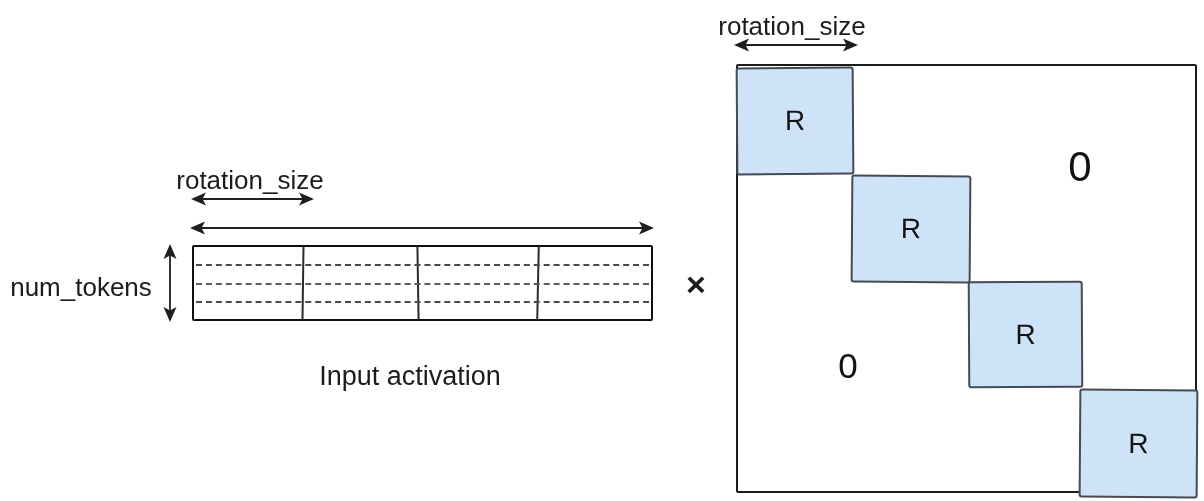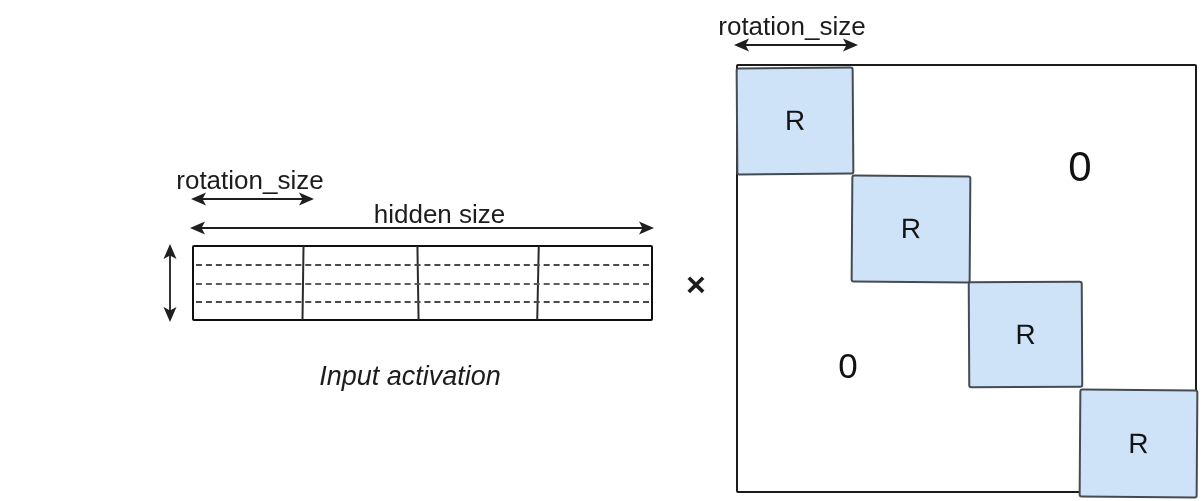--- a/index.html
+++ b/index.html
@@ -20,21 +20,21 @@
     position: absolute;
     text-align: center;
     white-space: nowrap;
     line-height: 1.1;
     color: #1c1c1c;
     margin-top: 8px;
   }
   .rot-left    { left: 160px; top: 158px; width: 180px; font-size: 26px; }
   .hidden-size { left: 352px; top: 192px; width: 175px; font-size: 26px; }
   .num-tokens  { left: 0px;   top: 265px; width: 162px; font-size: 26px; }
-  .caption     { left: 295px; top: 354px; width: 230px; font-size: 27px; font-style: italic; }
+  .caption     { left: 295px; top: 354px; width: 230px; font-size: 27px; }
   .op          { left: 678px; top: 258px; width: 36px;  font-size: 34px; font-weight: 600; }
   .rot-right   { left: 702px; top: 4px;   width: 180px; font-size: 26px; }
   .zero        { position: absolute; text-align: center; line-height: 1; color: #111; }
   .zero-tr     { left: 1058px; top: 146px; width: 44px; font-size: 42px; }
   .zero-bl     { left: 829px;  top: 348px; width: 38px; font-size: 35px; }
 
   .arrow-svg { position: absolute; display: block; }
   .a-rot-left   { left: 190px; top: 191px; }
   .a-hidden     { left: 189px; top: 220px; }
   .a-num-tokens { left: 162px; top: 243px; }
@@ -101,28 +101,28 @@
 <div class="canvas">
 
   <div class="lbl rot-left">rotation_size</div>
 
   <svg class="arrow-svg a-rot-left" width="125" height="16" viewBox="0 0 125 16">
     <line x1="12" y1="8" x2="113" y2="8" stroke="#1f1f1f" stroke-width="1.8"></line>
     <polygon points="1,8 16,1.5 12.5,8 16,14.5" fill="#1f1f1f"></polygon>
     <polygon points="124,8 109,1.5 112.5,8 109,14.5" fill="#1f1f1f"></polygon>
   </svg>
 
-  <div class="lbl hidden-size">hidden size</div>
 
   <svg class="arrow-svg a-hidden" width="466" height="16" viewBox="0 0 466 16">
     <line x1="12" y1="8" x2="454" y2="8" stroke="#1f1f1f" stroke-width="1.8"></line>
     <polygon points="1,8 16,1.5 12.5,8 16,14.5" fill="#1f1f1f"></polygon>
     <polygon points="465,8 450,1.5 453.5,8 450,14.5" fill="#1f1f1f"></polygon>
   </svg>
 
+  <div class="lbl num-tokens">num_tokens</div>
 
   <svg class="arrow-svg a-num-tokens" width="16" height="80" viewBox="0 0 16 80">
     <line x1="8" y1="12" x2="8" y2="68" stroke="#1f1f1f" stroke-width="1.8"></line>
     <polygon points="8,1 1.5,16 8,12.5 14.5,16" fill="#1f1f1f"></polygon>
     <polygon points="8,79 1.5,64 8,67.5 14.5,64" fill="#1f1f1f"></polygon>
   </svg>
 
   <div class="act-rect">
     <div class="vdiv vdiv-1"></div>
     <div class="vdiv vdiv-2"></div>

